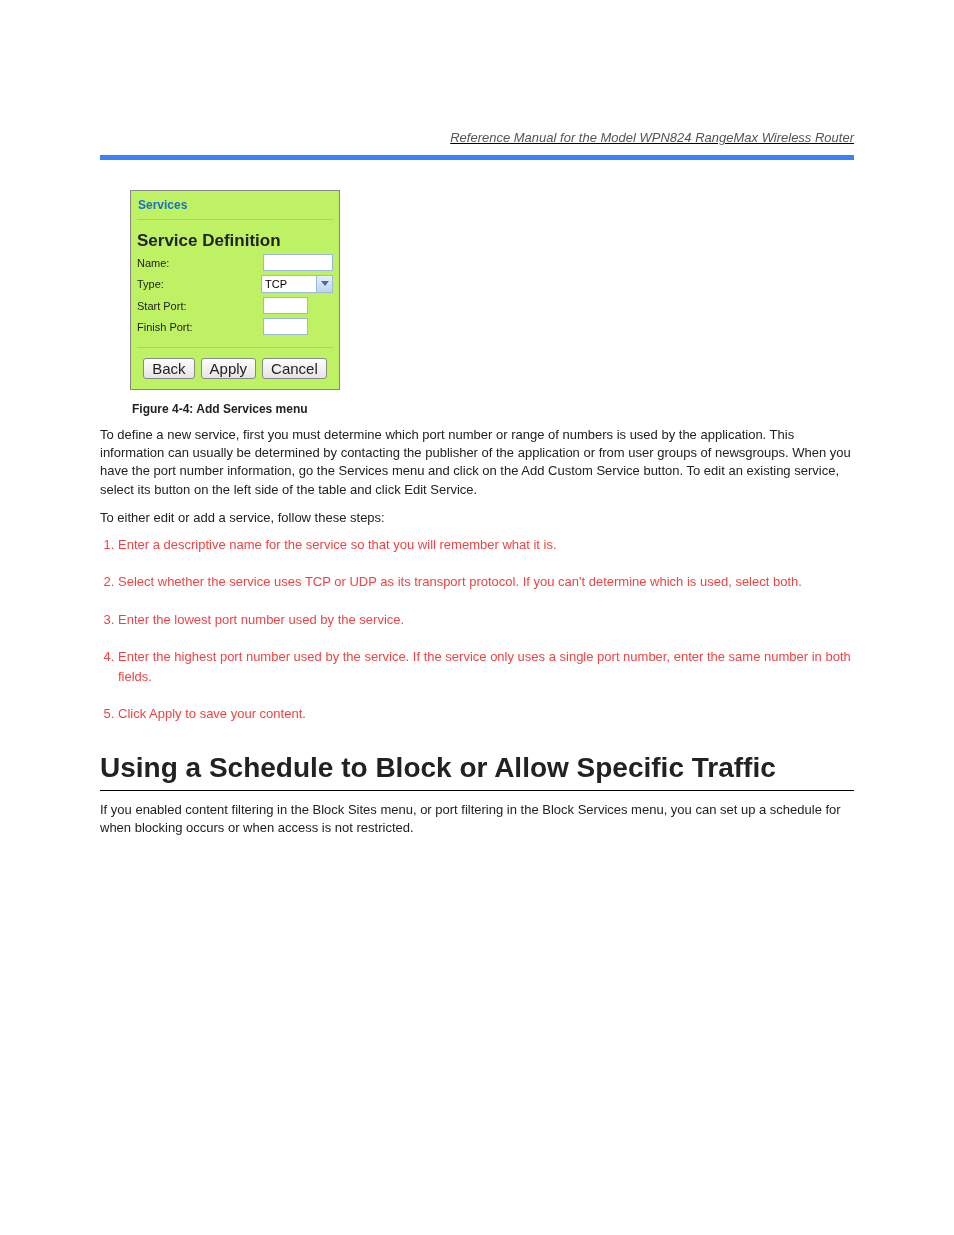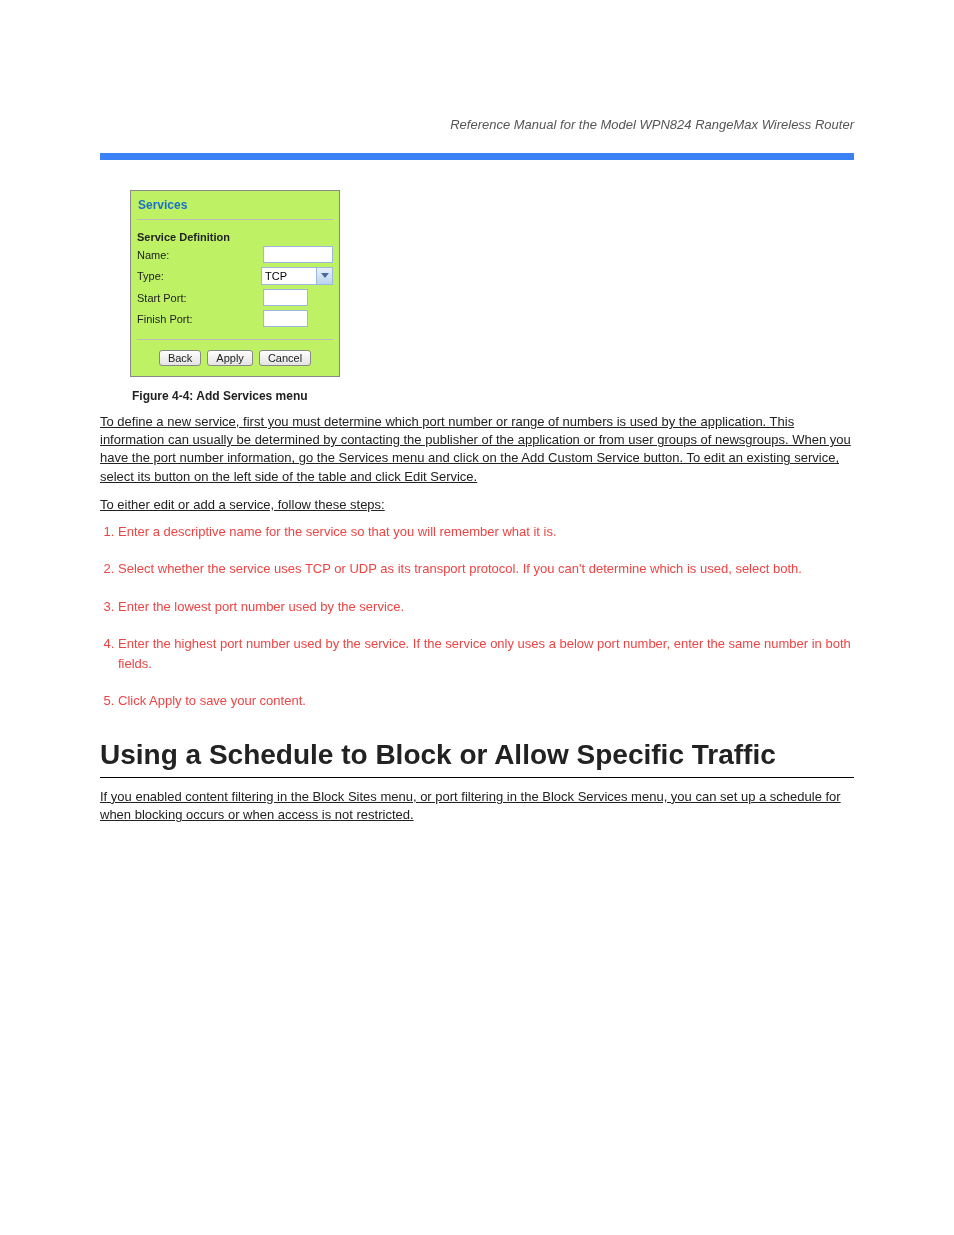--- a/index.html
+++ b/index.html
@@ -12,24 +12,25 @@
       background: #ffffff;
       width: 954px;
       margin: 0 auto;
       padding: 0;
     }
     .page {
       padding: 60px 100px 40px 100px;
     }
     .header-area {
       height: 100px;
-      border-bottom: 7px solid #3b82f6;
+      border-bottom: 5px solid #3b82f6;
       display: flex;
       align-items: flex-end;
-      padding-bottom: 21px;
+      padding-bottom: 10px;
+      text-decoration: underline;
     }
     .header-text {
       font-style: italic;
       font-size: 13px;
       color: #555;
       margin-left: auto;
     }
     .intro-block {
       margin-top: 20px;
       margin-bottom: 12px;
@@ -54,21 +55,21 @@
       font-size: 12px;
       padding: 3px 1px;
     }
     .dialog-hr {
       border: none;
       border-top: 1px solid #bbb;
       margin: 4px 0 10px 0;
     }
     .section-label {
       font-weight: bold;
-      font-size: 11px;
+      font-size: 17px;
       color: #222;
       padding: 1px 0;
     }
     .field-row {
       display: flex;
       align-items: center;
       padding: 2px 0;
       min-height: 20px;
       gap: 36px;
     }
@@ -118,40 +119,39 @@
       border-top: 1px solid #bbb;
       margin: 10px 0 8px 0;
     }
     .button-row {
       display: flex;
       justify-content: center;
       gap: 6px;
       padding: 2px 0 6px 0;
     }
     .win-btn {
-      font-size: 11px;
+      font-size: 15px;
       border: 1px solid #888;
       border-radius: 3px;
       background: linear-gradient(#fefefe, #e4e4e4);
       padding: 1px 8px;
       cursor: pointer;
       color: #222;
     }
     .figure-caption {
       font-size: 12px;
       font-weight: bold;
       margin: 12px 0 0 32px;
       color: #222;
     }
     .body-text {
       font-size: 13px;
       color: #222;
       margin: 10px 0 8px 0;
       line-height: 1.4;
-      text-decoration: underline;
     }
     .num-list {
       font-size: 13px;
       color: #ef4444;
       margin-left: 18px;
       line-height: 1.5;
     }
     .num-list li {
       margin-bottom: 18px;
       list-style-position: outside;
@@ -221,21 +221,21 @@
   <div class="figure-caption">Figure 4-4:   Add Services menu</div>
 
   <p class="body-text">To define a new service, first you must determine which port number or range of numbers is used by the application. This information can usually be determined by contacting the publisher of the application or from user groups of newsgroups. When you have the port number information, go the Services menu and click on the Add Custom Service button. To edit an existing service, select its button on the left side of the table and click Edit Service.</p>
 
   <p class="body-text">To either edit or add a service, follow these steps:</p>
 
   <ol class="num-list">
     <li>Enter a descriptive name for the service so that you will remember what it is.</li>
     <li>Select whether the service uses TCP or UDP as its transport protocol. If you can't determine which is used, select both.</li>
     <li>Enter the lowest port number used by the service.</li>
-    <li>Enter the highest port number used by the service. If the service only uses a below port number, enter the same number in both fields.</li>
+    <li>Enter the highest port number used by the service. If the service only uses a single port number, enter the same number in both fields.</li>
     <li>Click Apply to save your content.</li>
   </ol>
 
   <h2 class="section-heading">Using a Schedule to Block or Allow Specific Traffic</h2>
 
   <p class="body-text">If you enabled content filtering in the Block Sites menu, or port filtering in the Block Services menu, you can set up a schedule for when blocking occurs or when access is not restricted.</p>
 
 </div>
 
 </body></html>

